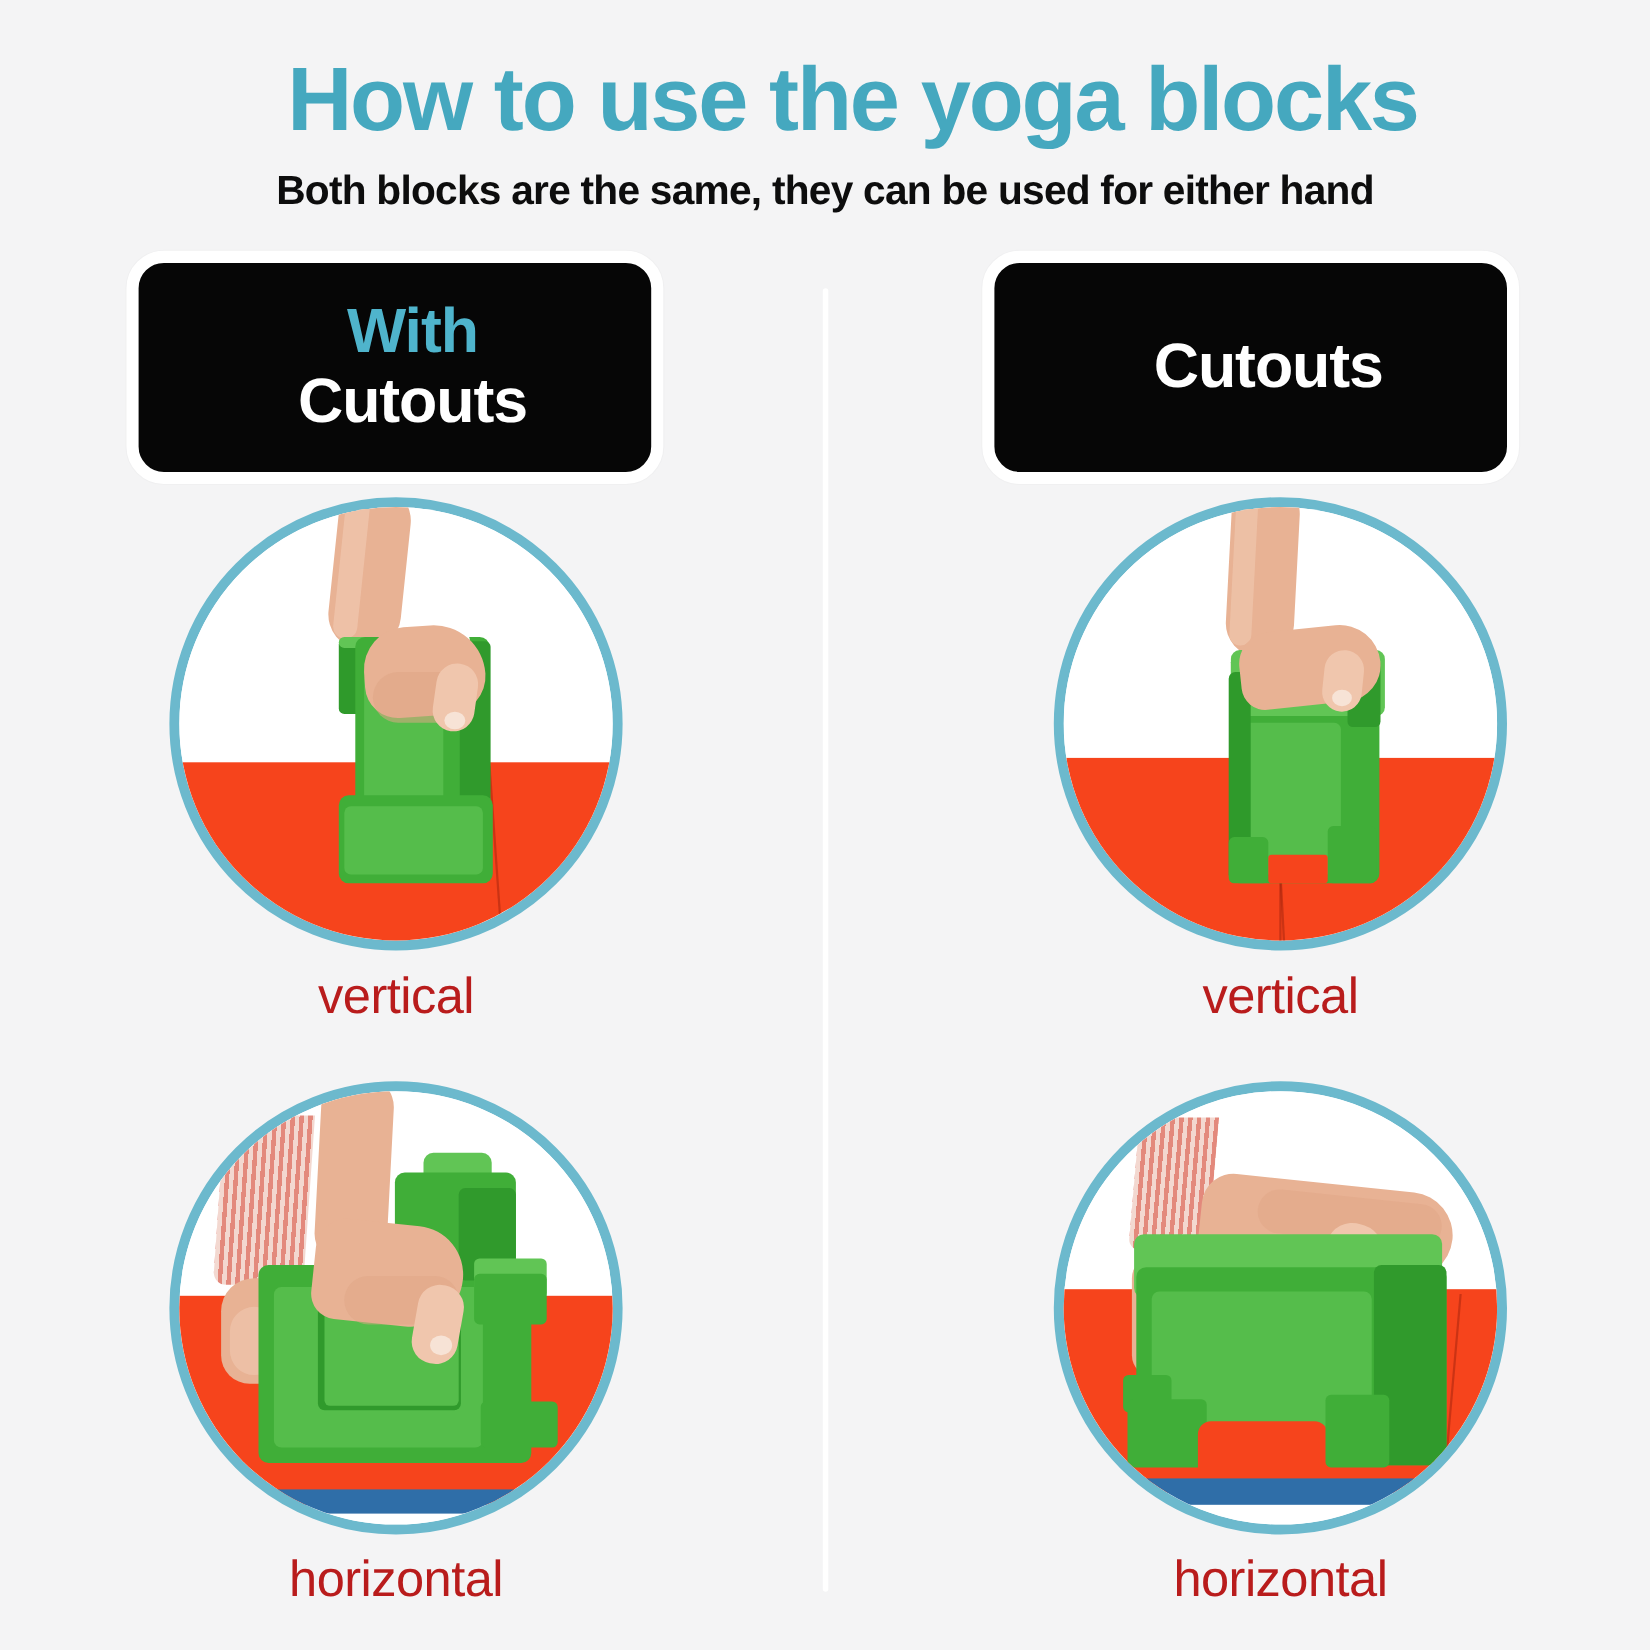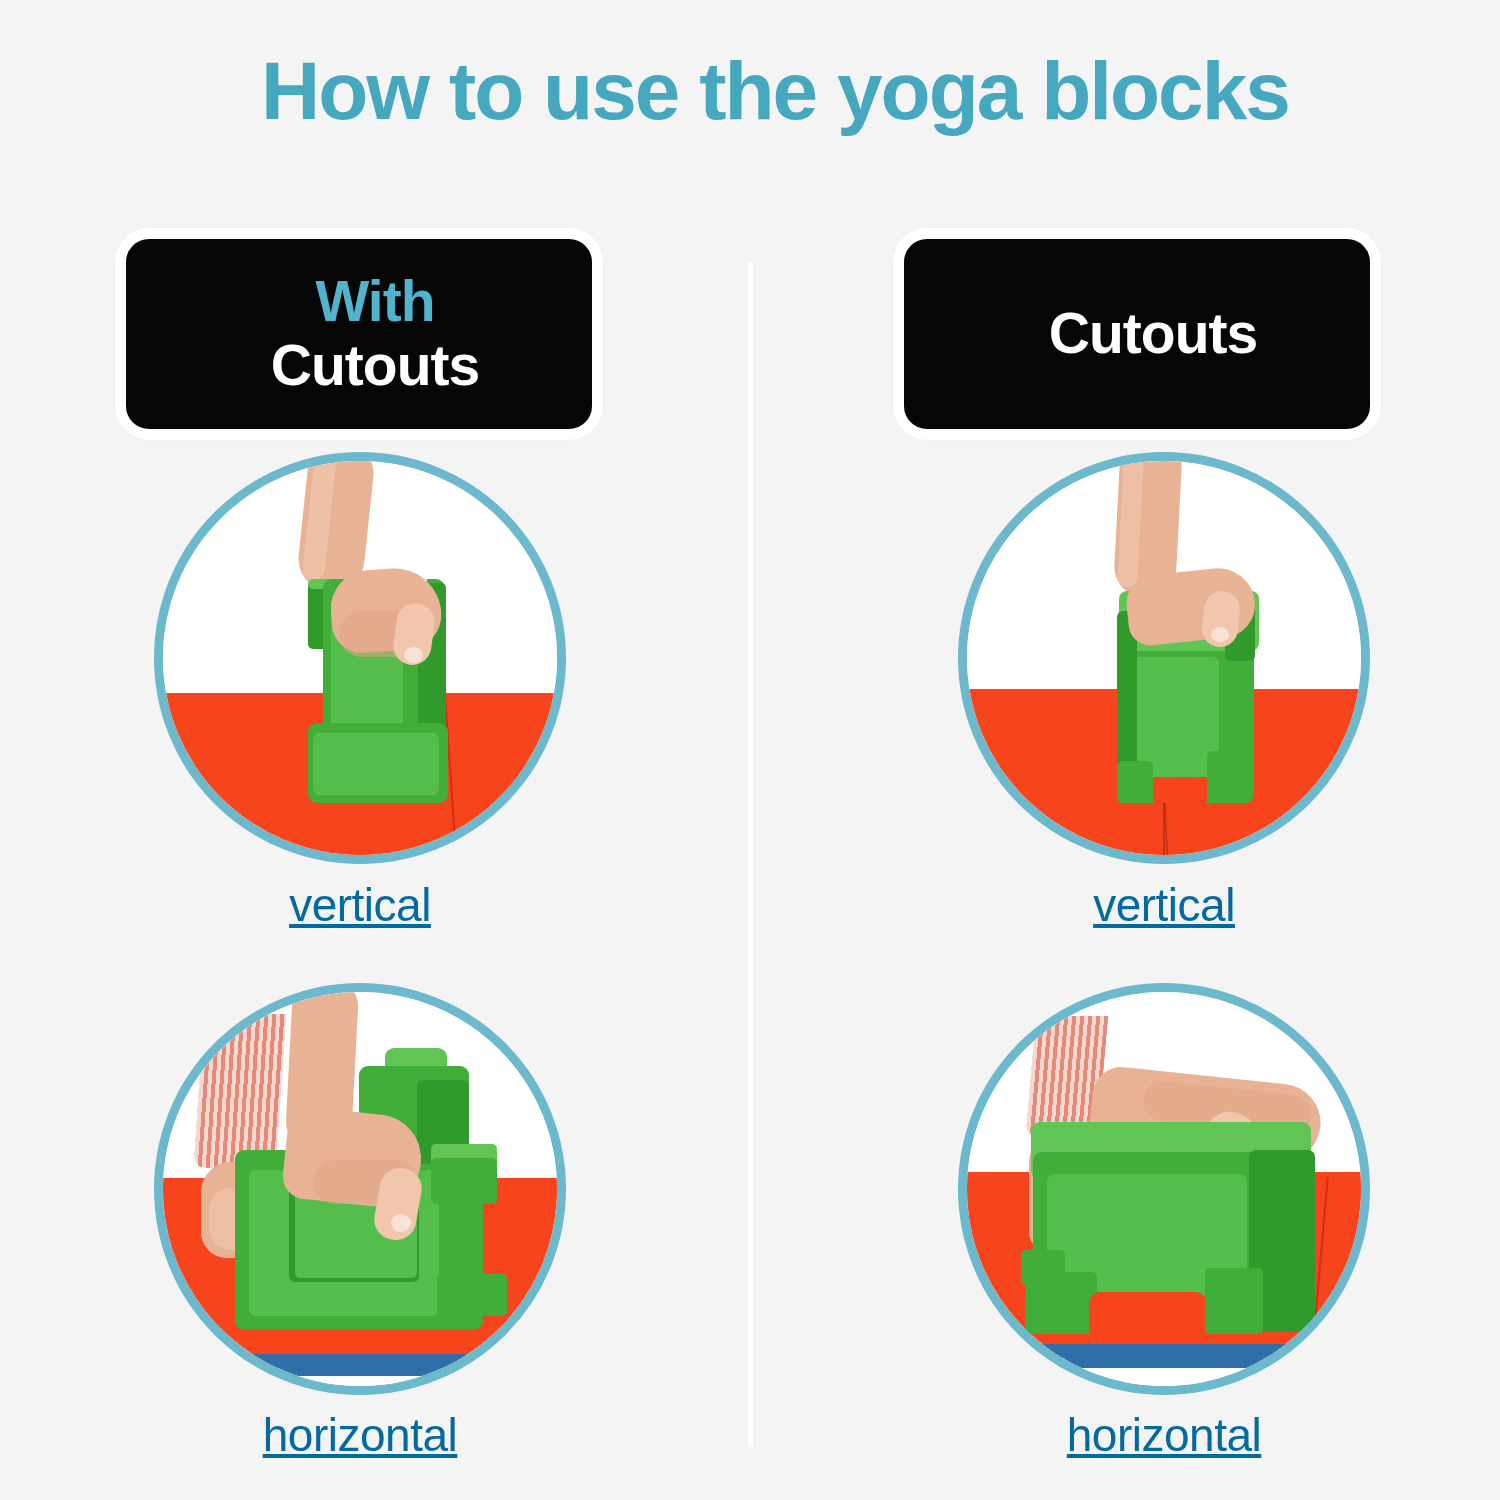--- a/index.html
+++ b/index.html
@@ -112,40 +112,40 @@
   }
 
   
   .caption {
     position: absolute;
     width: 412px;
     text-align: center;
     font-size: 46px;
     font-weight: 400;
     letter-spacing: -0.5px;
-    color: #0369a1;
-    text-decoration: underline;
+    color: #b91c1c;
   }
 
   
   #photo-tl { left: 154px; top: 452px; }
   #photo-tr { left: 958px; top: 452px; }
   #photo-bl { left: 154px; top: 983px; }
   #photo-br { left: 958px; top: 983px; }
   #cap-tl  { left: 154px; top: 878px; }
   #cap-tr  { left: 958px; top: 878px; }
   #cap-bl  { left: 154px; top: 1408px; }
   #cap-br  { left: 958px; top: 1408px; }
 </style>
 </head>
 <body>
 
 <div id="root">
 
   <div class="page-title">How to use the yoga blocks</div>
+  <div class="page-subtitle">Both blocks are the same, they can be used for either hand</div>
 
   <div class="divider"></div>
 
   <div class="chip" id="chip-left">
     <div class="chip-inner">
       <div class="chip-line1">With</div>
       <div class="chip-line2">Cutouts</div>
     </div>
   </div>
 

